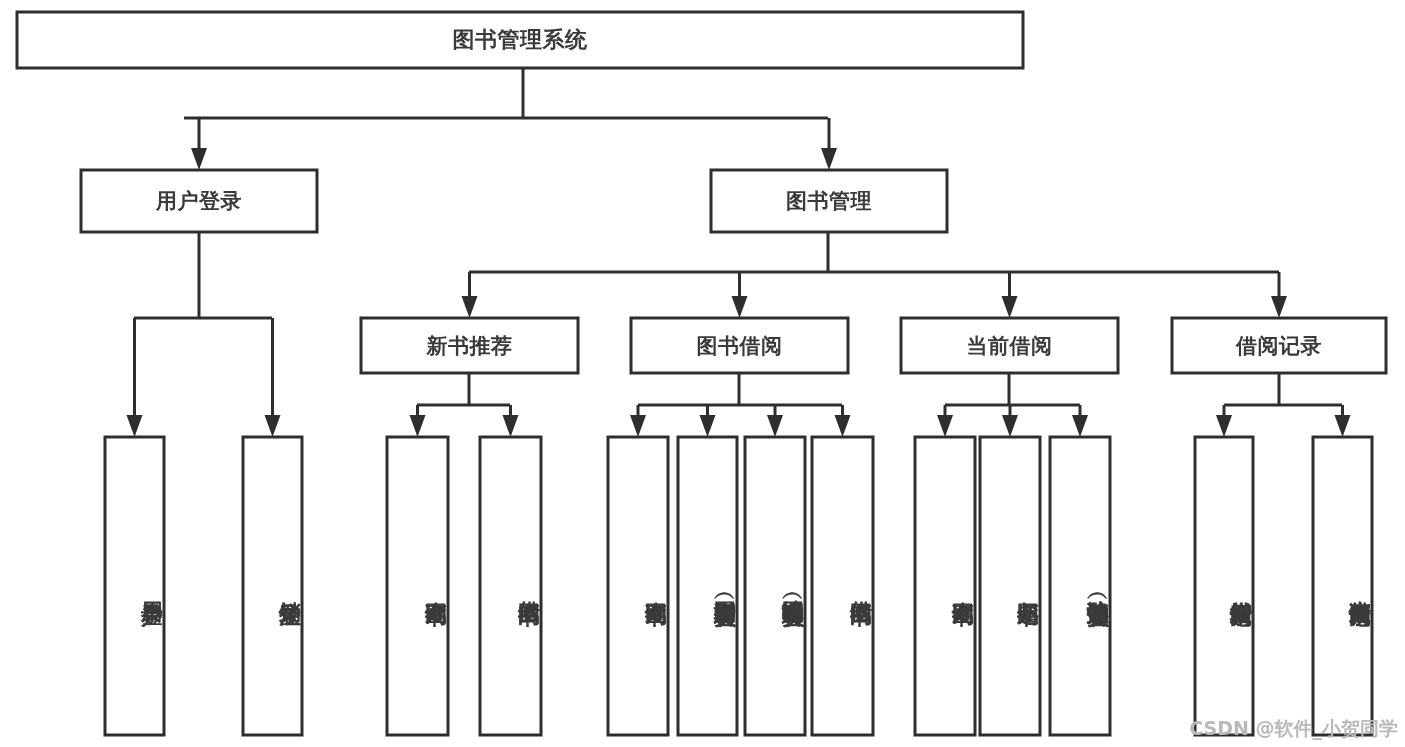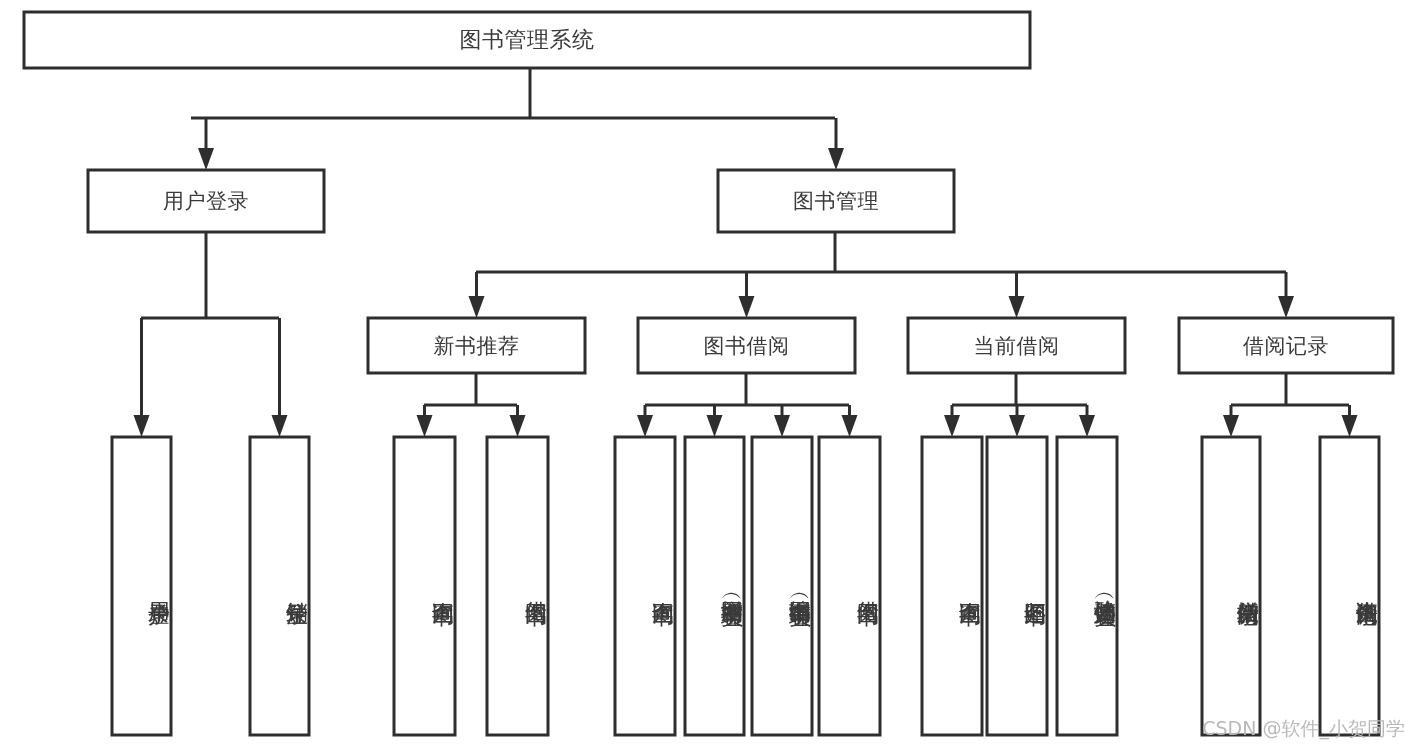--- a/index.html
+++ b/index.html
@@ -10,24 +10,25 @@
   }
   body {
     width: 1405px;
     height: 747px;
     position: relative;
     overflow: hidden;
     font-family: "DejaVu Sans", "Liberation Sans", sans-serif;
   }
   #diagram-root {
     position: absolute;
-    left: 7px;
+    left: 0;
     top: 0;
     width: 1168px;
     height: 747px;
+    font-weight: bold;
   }
   svg.diagram-canvas {
     display: block;
     width: 1405px;
     height: 747px;
     background: #ffffff;
   }
   .node-box {
     fill: #ffffff;
     stroke: #2e2e2e;

